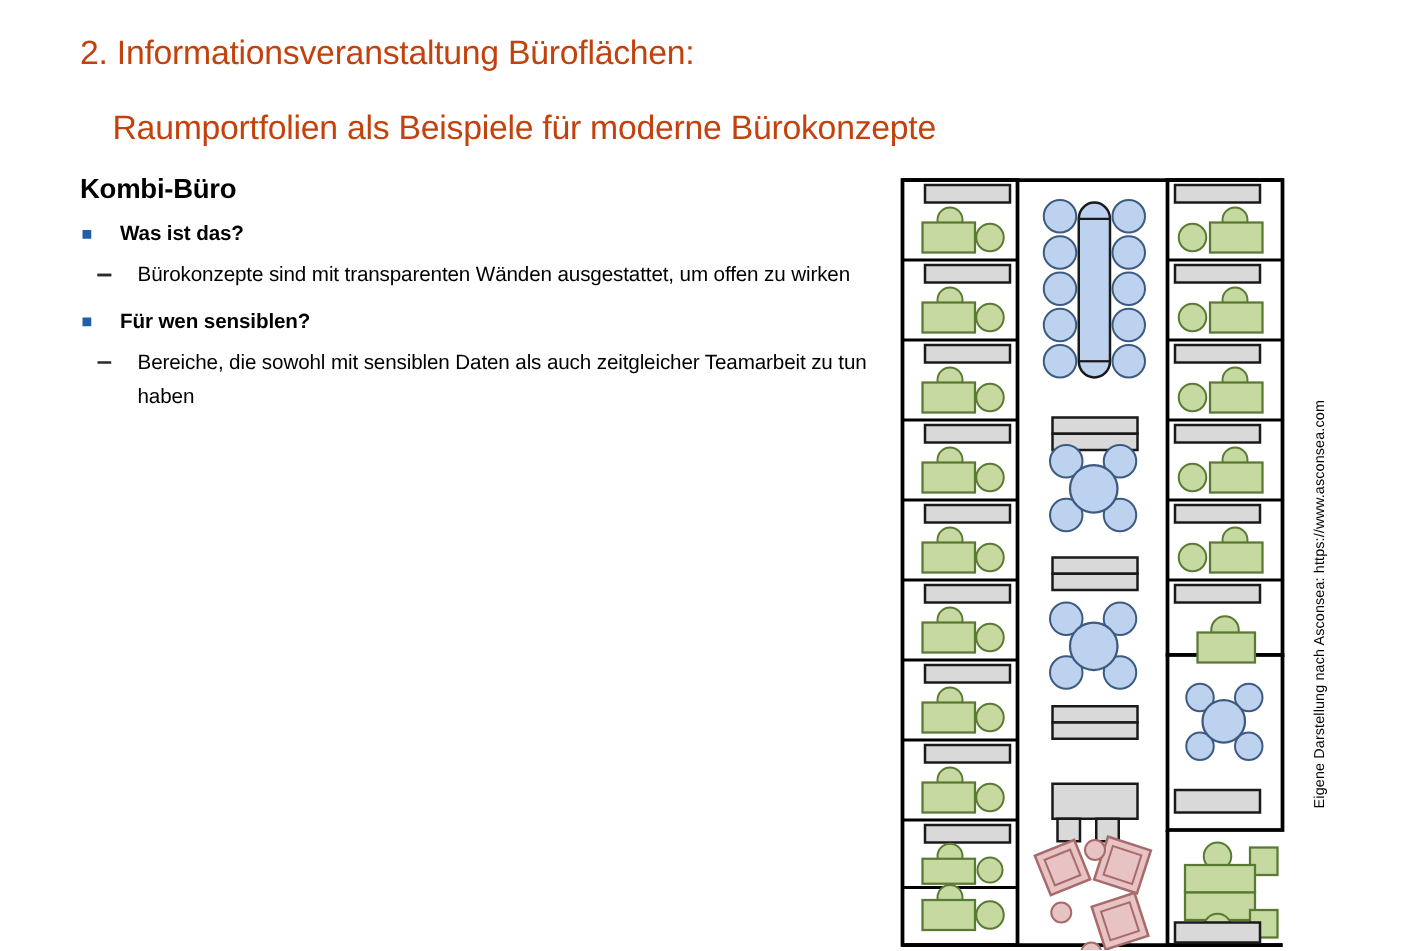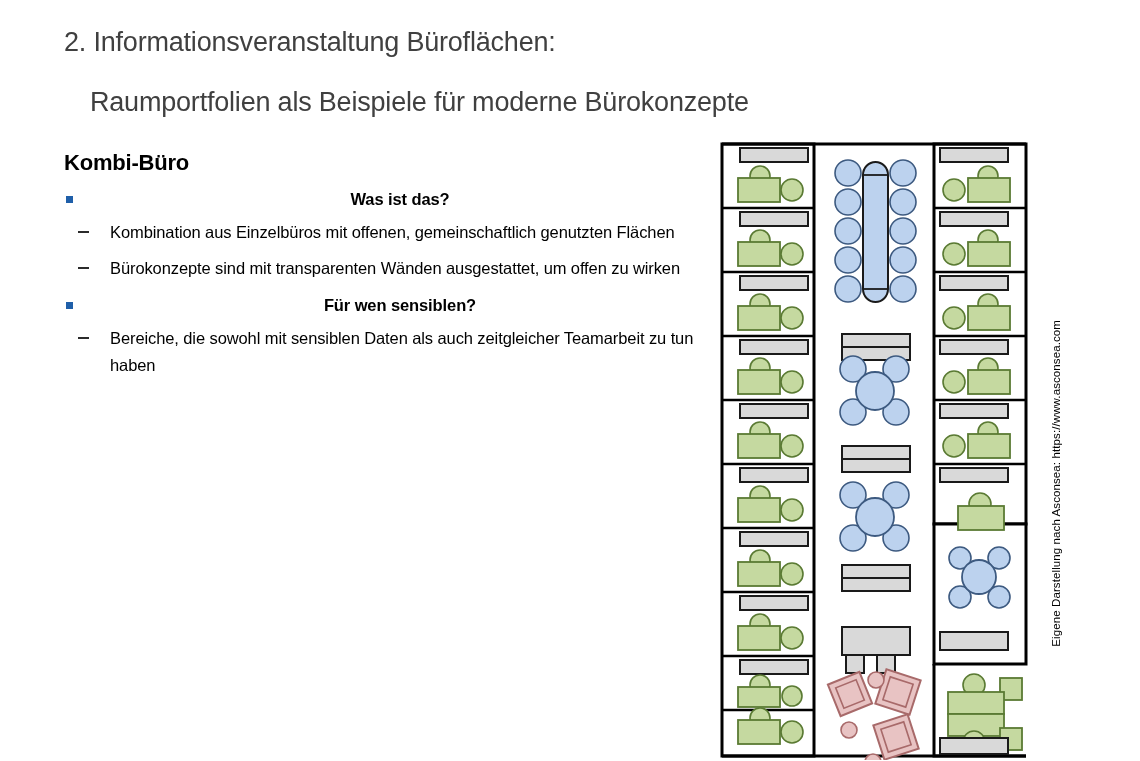--- a/index.html
+++ b/index.html
@@ -15,48 +15,47 @@
     font-family: "Liberation Sans", sans-serif;
     color: #000000;
   }
 
   
   #slide-title {
     position: absolute;
     left: 64px;
     top: 24px;
     width: 880px;
-    color: #404040;
+    color: #c2410c;
     font-size: 27px;
     line-height: 36px;
     font-weight: 400;
     letter-spacing: -0.2px;
   }
   #slide-title .line2 { display: block; margin-left: 26px; margin-top: 24px; }
 
   
   #content-block {
     position: absolute;
     left: 64px;
-    top: 150px;
+    top: 138px;
     width: 640px;
   }
   #section-heading {
     font-size: 22px;
     font-weight: bold;
     color: #000;
     margin: 0 0 10px 0;
     letter-spacing: -0.2px;
   }
 
   .l1-item {
     position: relative;
     padding-left: 32px;
     margin-top: 12px;
-    text-align: center;
   }
   .l1-bullet {
     position: absolute;
     left: 2px;
     top: 8px;
     width: 7px;
     height: 7px;
     background: #1f5fa9;
   }
   .l1-text {
@@ -117,21 +116,20 @@
 <div id="content-block">
 
   <div id="section-heading">Kombi-Büro</div>
 
   <div class="l1-item">
     <span class="l1-bullet"></span>
     <span class="l1-text">Was ist das?</span>
   </div>
   <div class="l2-item">
     <span class="l2-dash"></span>
-    <span class="l2-text">Kombination aus Einzelbüros mit offenen, gemeinschaftlich genutzten Flächen</span>
   </div>
   <div class="l2-item">
     <span class="l2-dash"></span>
     <span class="l2-text">Bürokonzepte sind mit transparenten Wänden ausgestattet, um offen zu wirken</span>
   </div>
 
 
   <div class="l1-item">
     <span class="l1-bullet"></span>
     <span class="l1-text">Für wen sensiblen?</span>

